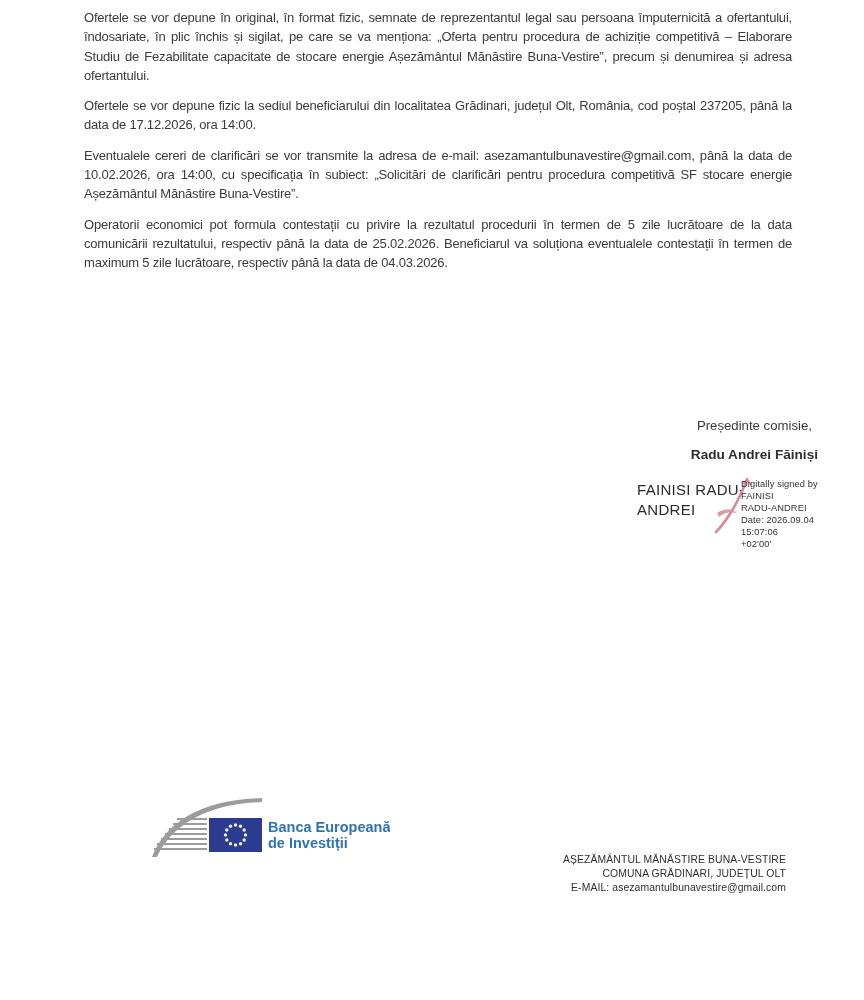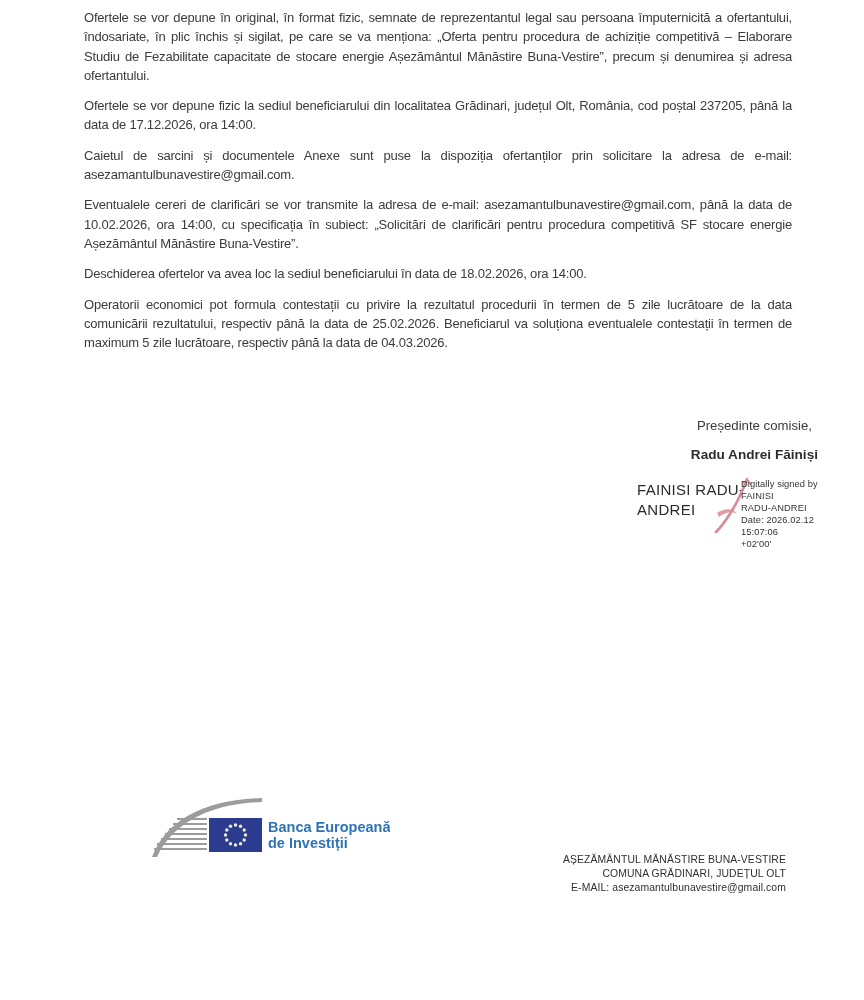--- a/index.html
+++ b/index.html
@@ -40,42 +40,40 @@
   .footer-block div{white-space:nowrap;text-align:right;}
 </style>
 </head>
 <body>
 
 <div class="page">
 
   <div class="doc-body">
     <p>Ofertele se vor depune în original, în format fizic, semnate de reprezentantul legal sau persoana împuternicită a ofertantului, îndosariate, în plic închis și sigilat, pe care se va menționa: „Oferta pentru procedura de achiziție competitivă – Elaborare Studiu de Fezabilitate capacitate de stocare energie Așezământul Mănăstire Buna-Vestire”, precum și denumirea și adresa ofertantului.</p>
     <p>Ofertele se vor depune fizic la sediul beneficiarului din localitatea Grădinari, județul Olt, România, cod poștal 237205, până la data de 17.12.2026, ora 14:00.</p>
-    <p>Caietul de sarcini și documentele Anexe sunt puse la dispoziția ofertanților prin solicitare la adresa de e-mail: asezamantulbunavestire@gmail.com.</p>
     <p>Eventualele cereri de clarificări se vor transmite la adresa de e-mail: asezamantulbunavestire@gmail.com, până la data de 10.02.2026, ora 14:00, cu specificația în subiect: „Solicitări de clarificări pentru procedura competitivă SF stocare energie Așezământul Mănăstire Buna-Vestire”.</p>
-    <p>Deschiderea ofertelor va avea loc la sediul beneficiarului în data de 18.02.2026, ora 14:00.</p>
     <p>Operatorii economici pot formula contestații cu privire la rezultatul procedurii în termen de 5 zile lucrătoare de la data comunicării rezultatului, respectiv până la data de 25.02.2026. Beneficiarul va soluționa eventualele contestații în termen de maximum 5 zile lucrătoare, respectiv până la data de 04.03.2026.</p>
   </div>
 
   <div class="sig-block">
     <div class="sig-role">Președinte comisie,</div>
     <div class="sig-name">Radu Andrei Făiniși</div>
   </div>
 
   <div class="digsig">
     <div class="digsig-name">FAINISI RADU-ANDREI</div>
     <svg class="digsig-flourish" viewBox="0 0 40 58">
       <path d="M34,2 C31,10 27,20 20,32 C14,42 8,50 3,55" fill="none" stroke="#d98b97" stroke-width="2.6" stroke-linecap="round"></path>
       <path d="M4,36 C12,31 20,31 24,37 C20,34 12,35 6,40" fill="#d98b97" opacity="0.85"></path>
       <path d="M30,6 C33,4 36,4 38,7" fill="none" stroke="#d98b97" stroke-width="1.8" stroke-linecap="round"></path>
     </svg>
     <div class="digsig-details">
       <span>Digitally signed by FAINISI</span>
       <span>RADU-ANDREI</span>
-      <span>Date: 2026.02.12 15:07:06</span>
+      <span>Date: 2026.09.04 15:07:06</span>
       <span>+02'00'</span>
     </div>
   </div>
 
 
   <svg class="eib-logo" viewBox="0 0 240 72">
 
     <path d="M2,62 C16,26 52,5 112,3 L112,7 C56,9 22,30 7,62 Z" fill="#9c9c9c"></path>
 
     <g stroke="#9c9c9c" stroke-width="2.1">

